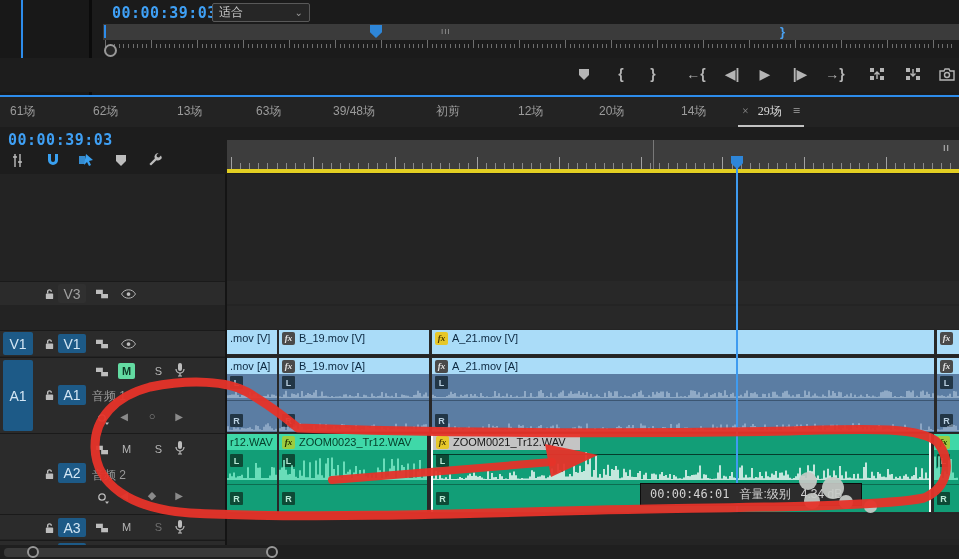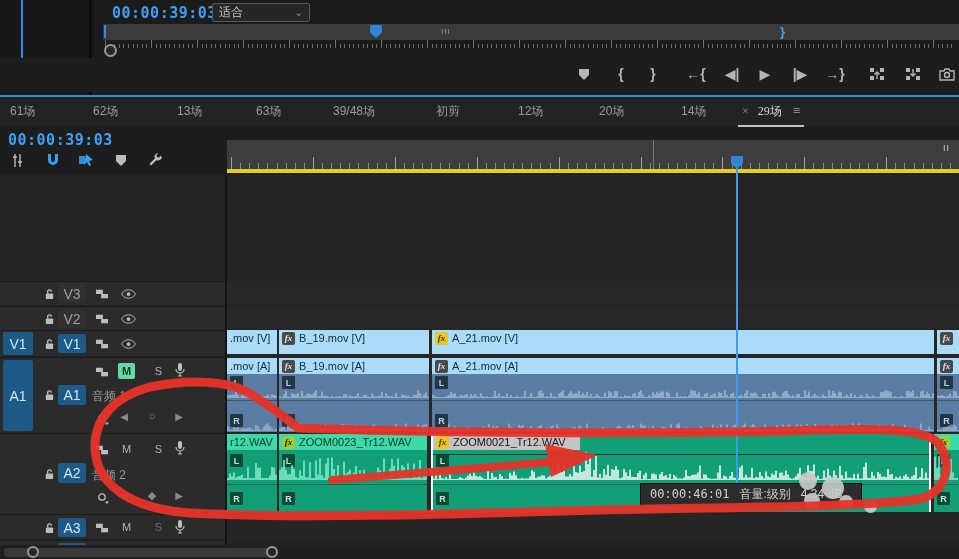--- a/index.html
+++ b/index.html
@@ -674,41 +674,20 @@
           </svg>
         </span>
       <span class="hicon icon" style="left:119px;top:4px;">
           <svg width="15" height="10" viewBox="0 0 16 10">
             <path d="M8 .5C4.7.5 2 2.3.6 5 2 7.7 4.7 9.5 8 9.5S14 7.7 15.4 5C14 2.3 11.3.5 8 .5z" fill="none" stroke="currentColor"></path>
             <circle cx="8" cy="5" r="2" fill="currentColor"></circle>
           </svg>
         </span>
     </div>
 
-    <div class="hrow" style="top:132px;height:24px;">
-      <span class="hicon icon" style="left:40px;top:4px;">
-          <svg width="11" height="13" viewBox="0 0 12 14">
-            <rect x="2" y="6" width="8" height="6" rx="1" fill="currentColor"></rect>
-            <path d="M4 6V4a2 2 0 0 1 4 0" fill="none" stroke="currentColor" stroke-width="1.5"></path>
-          </svg>
-        </span>
-      <span class="tgt off" style="left:58px;top:2px;width:28px;height:19px;">V2</span>
-      <span class="hicon icon" style="left:93px;top:4px;">
-          <svg width="14" height="12" viewBox="0 0 16 14">
-            <rect x="1" y="2" width="8" height="5" fill="currentColor"></rect>
-            <rect x="7" y="7" width="8" height="5" fill="currentColor"></rect>
-          </svg>
-        </span>
-      <span class="hicon icon" style="left:119px;top:4px;">
-          <svg width="15" height="10" viewBox="0 0 16 10">
-            <path d="M8 .5C4.7.5 2 2.3.6 5 2 7.7 4.7 9.5 8 9.5S14 7.7 15.4 5C14 2.3 11.3.5 8 .5z" fill="none" stroke="currentColor"></path>
-            <circle cx="8" cy="5" r="2" fill="currentColor"></circle>
-          </svg>
-        </span>
-    </div>
 
     <div class="hrow" style="top:156px;height:26px;">
       <span class="srcpatch" style="left:3px;top:1px;width:30px;height:23px;">V1</span>
       <span class="hicon icon" style="left:40px;top:5px;">
           <svg width="11" height="13" viewBox="0 0 12 14">
             <rect x="2" y="6" width="8" height="6" rx="1" fill="currentColor"></rect>
             <path d="M4 6V4a2 2 0 0 1 4 0" fill="none" stroke="currentColor" stroke-width="1.5"></path>
           </svg>
         </span>
       <span class="tgt" style="left:58px;top:3px;width:28px;height:19px;">V1</span>

